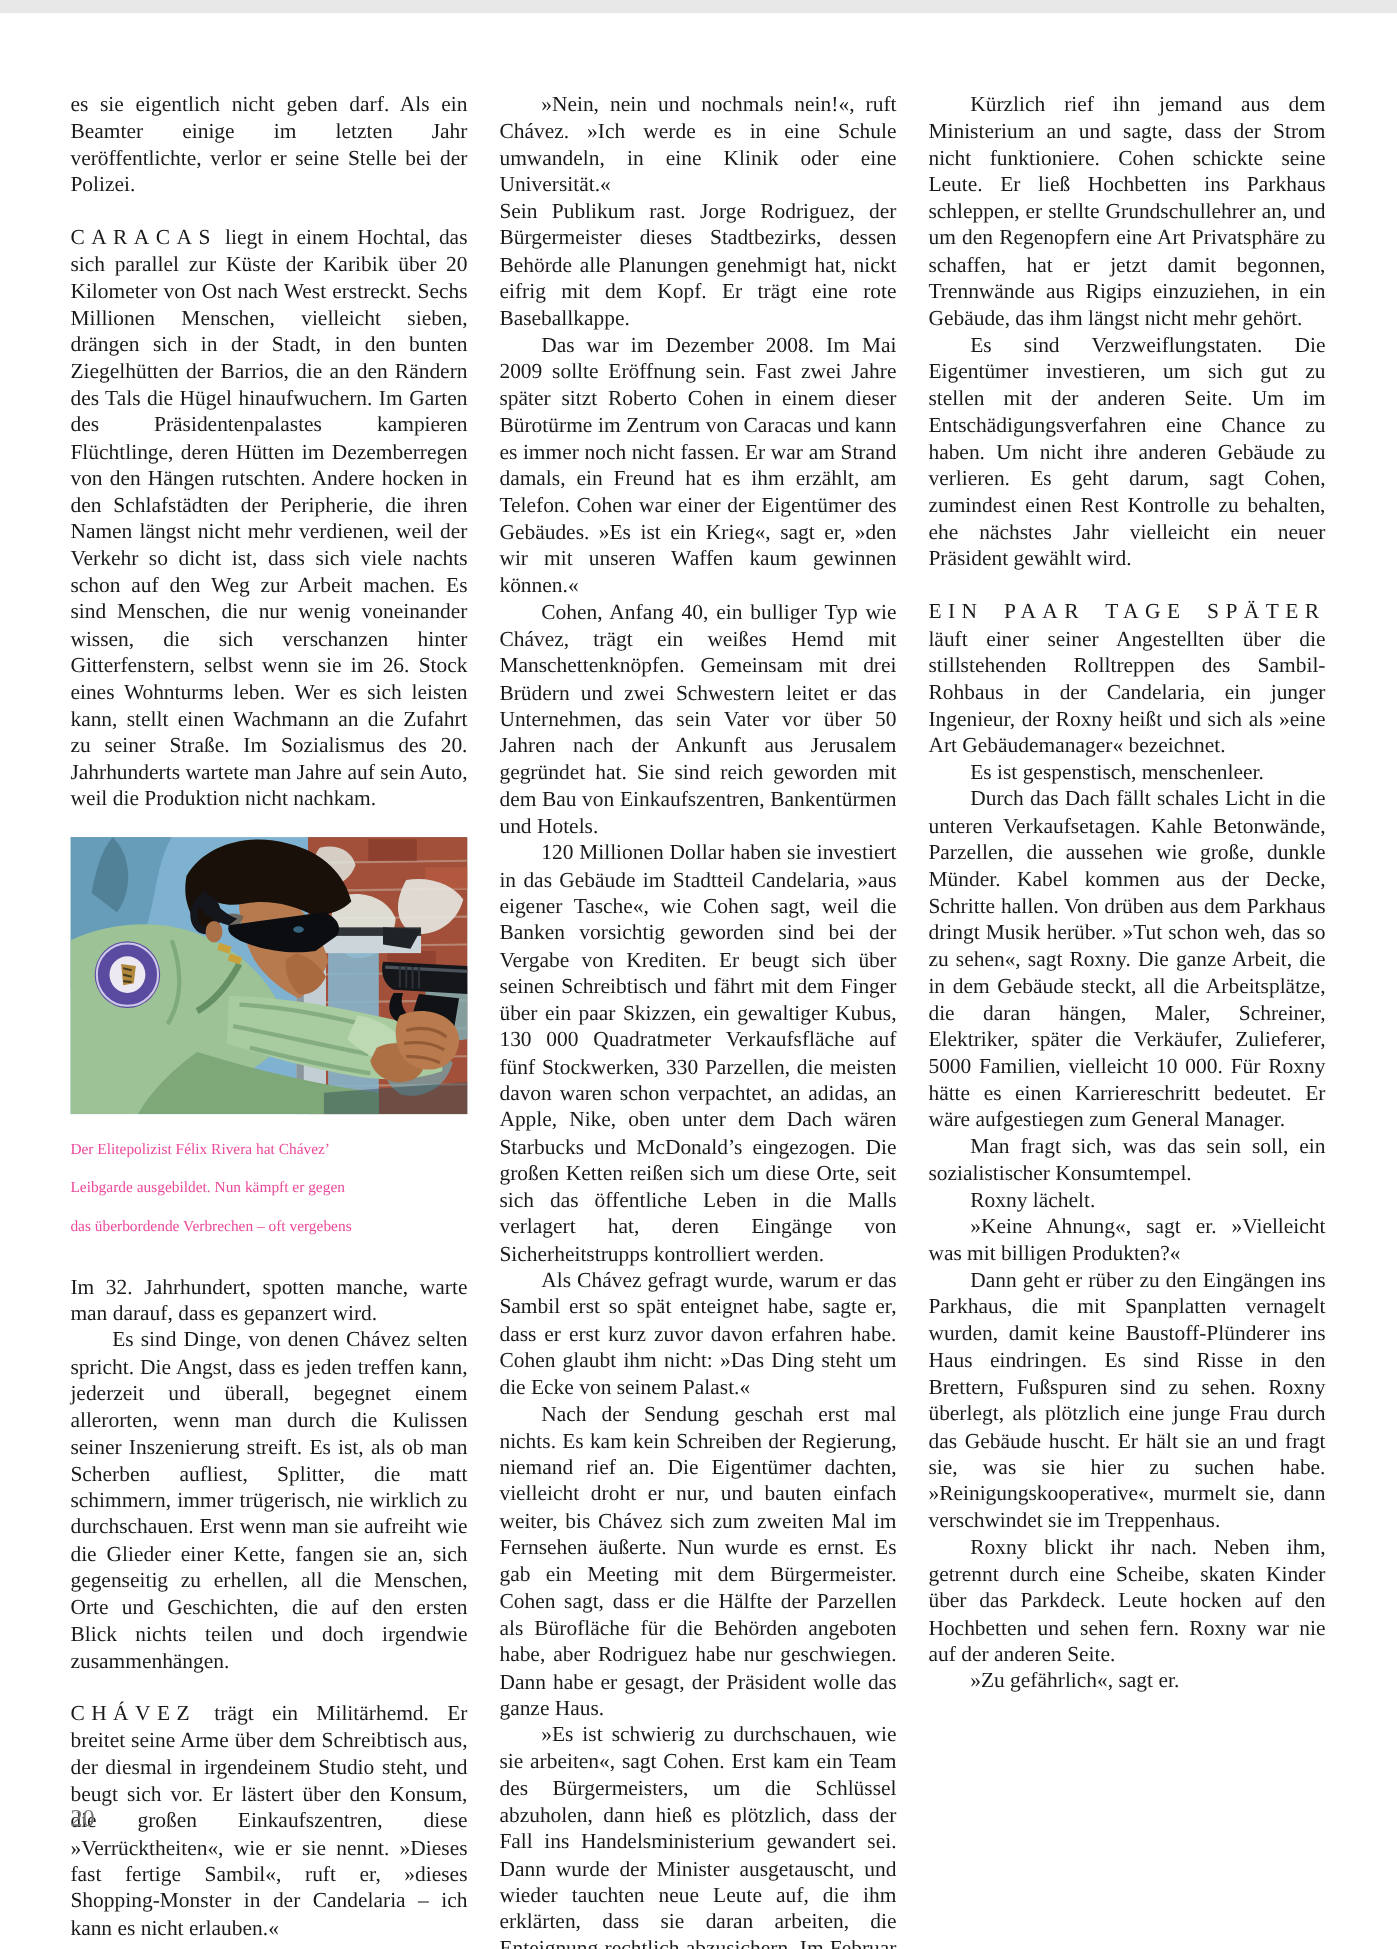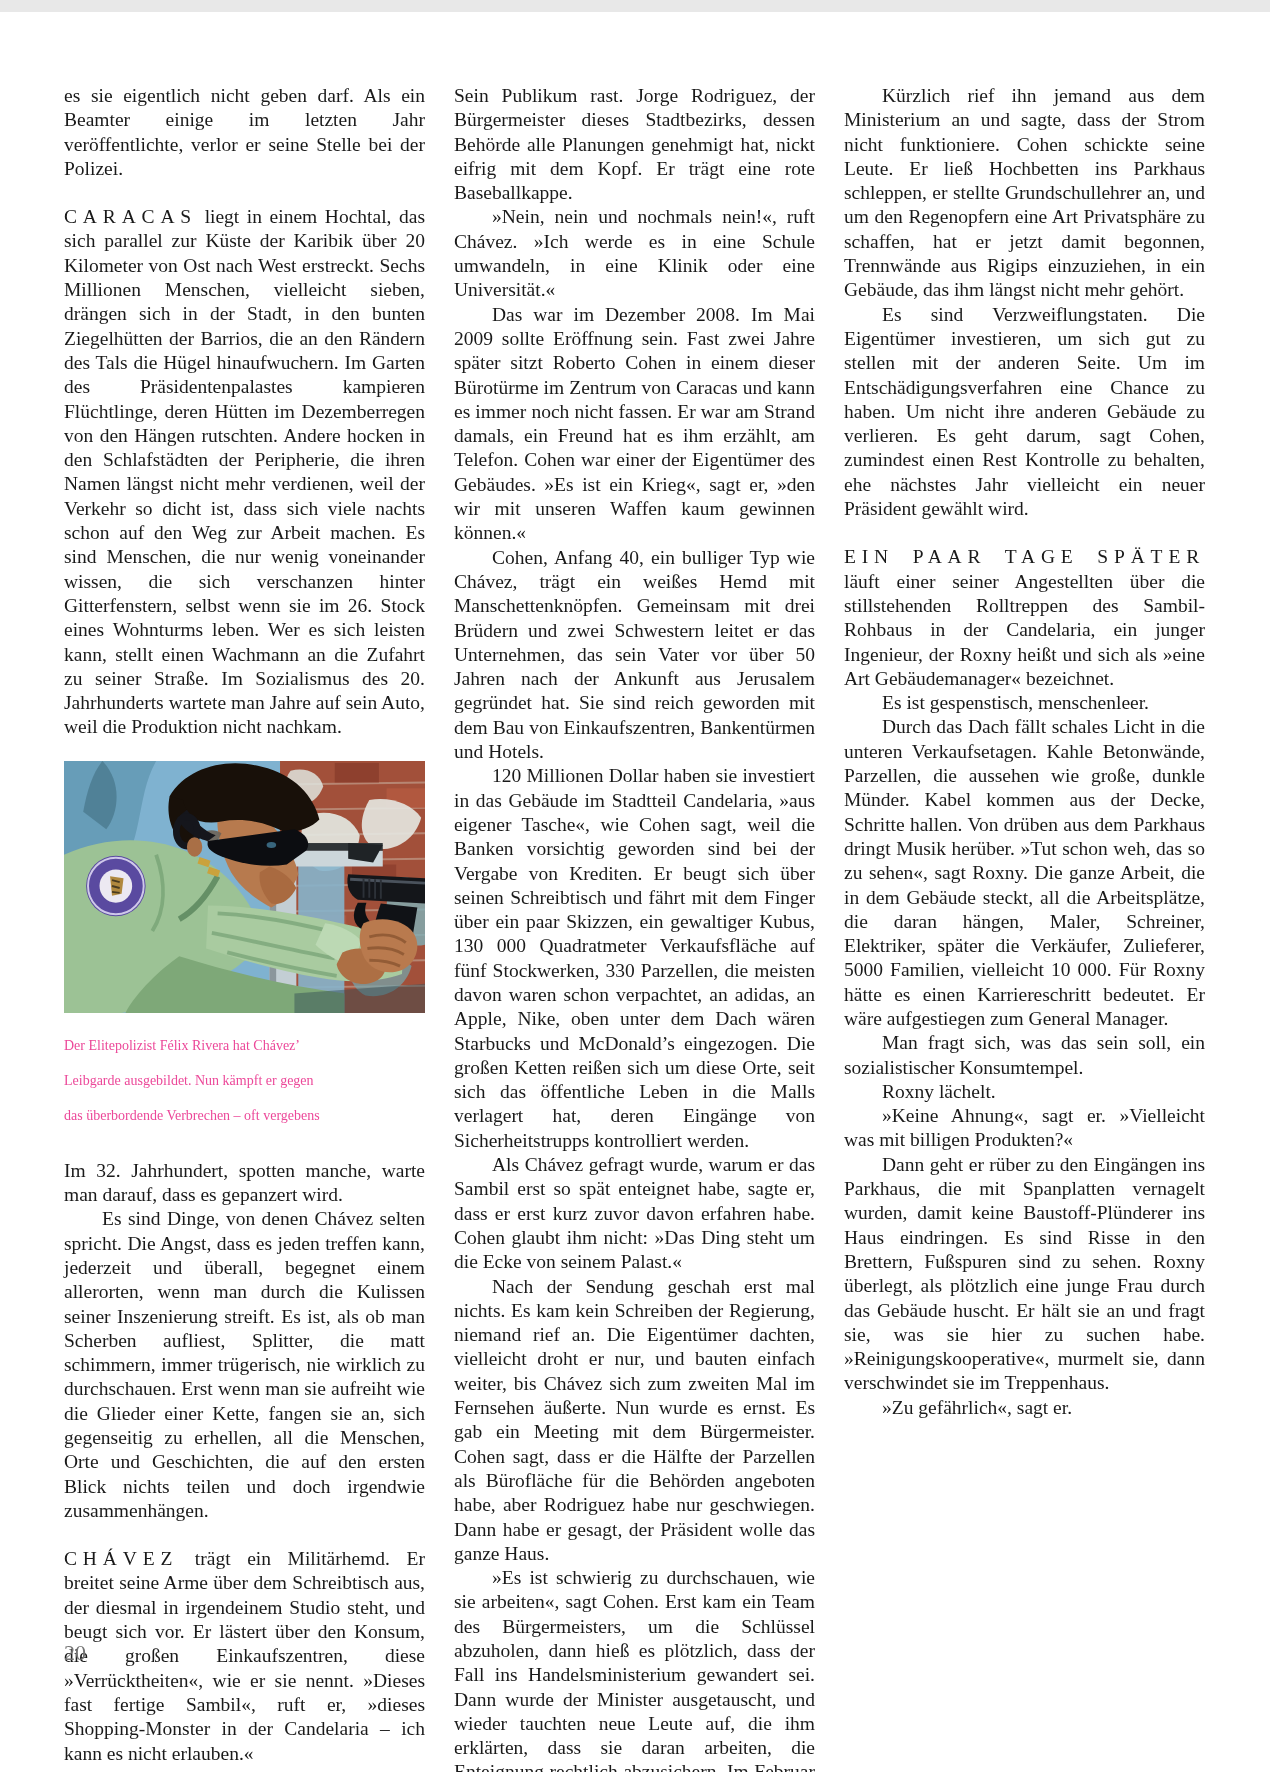--- a/index.html
+++ b/index.html
@@ -132,40 +132,41 @@
         <div class="cap-line">Leibgarde ausgebildet. Nun kämpft er gegen</div>
         <div class="cap-line">das überbordende Verbrechen – oft vergebens</div>
       </div>
 
       <p class="para">Im 32. Jahrhundert, spotten manche, warte man darauf, dass es gepanzert wird.</p>
       <p class="para indent">Es sind Dinge, von denen Chávez selten spricht. Die Angst, dass es jeden treffen kann, jederzeit und überall, begegnet einem allerorten, wenn man durch die Kulissen seiner Inszenierung streift. Es ist, als ob man Scherben aufliest, Splitter, die matt schimmern, immer trügerisch, nie wirklich zu durchschauen. Erst wenn man sie aufreiht wie die Glieder einer Kette, fangen sie an, sich gegenseitig zu erhellen, all die Menschen, Orte und Geschichten, die auf den ersten Blick nichts teilen und doch irgendwie zusammenhängen.</p>
       <p class="para gap-before"><span class="opener">CHÁVEZ</span><span> trägt ein Militärhemd. Er breitet seine Arme über dem Schreibtisch aus, der diesmal in irgendeinem Studio steht, und beugt sich vor. Er lästert über den Konsum, die großen Einkaufszentren, diese »Verrücktheiten«, wie er sie nennt. »Dieses fast fertige Sambil«, ruft er, »dieses Shopping-Monster in der Candelaria – ich kann es nicht erlauben.«</span></p>
     </div>
 
     <div class="col">
+      <p class="para indent">»Nein, nein und nochmals nein!«, ruft Chávez. »Ich werde es in eine Schule umwandeln, in eine Klinik oder eine Universität.«</p>
       <p class="para">Sein Publikum rast. Jorge Rodriguez, der Bürgermeister dieses Stadtbezirks, dessen Behörde alle Planungen genehmigt hat, nickt eifrig mit dem Kopf. Er trägt eine rote Baseballkappe.</p>
-      <p class="para indent">»Nein, nein und nochmals nein!«, ruft Chávez. »Ich werde es in eine Schule umwandeln, in eine Klinik oder eine Universität.«</p>
       <p class="para indent">Das war im Dezember 2008. Im Mai 2009 sollte Eröffnung sein. Fast zwei Jahre später sitzt Roberto Cohen in einem dieser Bürotürme im Zentrum von Caracas und kann es immer noch nicht fassen. Er war am Strand damals, ein Freund hat es ihm erzählt, am Telefon. Cohen war einer der Eigentümer des Gebäudes. »Es ist ein Krieg«, sagt er, »den wir mit unseren Waffen kaum gewinnen können.«</p>
       <p class="para indent">Cohen, Anfang 40, ein bulliger Typ wie Chávez, trägt ein weißes Hemd mit Manschettenknöpfen. Gemeinsam mit drei Brüdern und zwei Schwestern leitet er das Unternehmen, das sein Vater vor über 50 Jahren nach der Ankunft aus Jerusalem gegründet hat. Sie sind reich geworden mit dem Bau von Einkaufszentren, Bankentürmen und Hotels.</p>
       <p class="para indent">120 Millionen Dollar haben sie investiert in das Gebäude im Stadtteil Candelaria, »aus eigener Tasche«, wie Cohen sagt, weil die Banken vorsichtig geworden sind bei der Vergabe von Krediten. Er beugt sich über seinen Schreibtisch und fährt mit dem Finger über ein paar Skizzen, ein gewaltiger Kubus, 130 000 Quadratmeter Verkaufsfläche auf fünf Stockwerken, 330 Parzellen, die meisten davon waren schon verpachtet, an adidas, an Apple, Nike, oben unter dem Dach wären Starbucks und McDonald’s eingezogen. Die großen Ketten reißen sich um diese Orte, seit sich das öffentliche Leben in die Malls verlagert hat, deren Eingänge von Sicherheitstrupps kontrolliert werden.</p>
       <p class="para indent">Als Chávez gefragt wurde, warum er das Sambil erst so spät enteignet habe, sagte er, dass er erst kurz zuvor davon erfahren habe. Cohen glaubt ihm nicht: »Das Ding steht um die Ecke von seinem Palast.«</p>
       <p class="para indent">Nach der Sendung geschah erst mal nichts. Es kam kein Schreiben der Regierung, niemand rief an. Die Eigentümer dachten, vielleicht droht er nur, und bauten einfach weiter, bis Chávez sich zum zweiten Mal im Fernsehen äußerte. Nun wurde es ernst. Es gab ein Meeting mit dem Bürgermeister. Cohen sagt, dass er die Hälfte der Parzellen als Bürofläche für die Behörden angeboten habe, aber Rodriguez habe nur geschwiegen. Dann habe er gesagt, der Präsident wolle das ganze Haus.</p>
       <p class="para indent">»Es ist schwierig zu durchschauen, wie sie arbeiten«, sagt Cohen. Erst kam ein Team des Bürgermeisters, um die Schlüssel abzuholen, dann hieß es plötzlich, dass der Fall ins Handelsministerium gewandert sei. Dann wurde der Minister ausgetauscht, und wieder tauchten neue Leute auf, die ihm erklärten, dass sie daran arbeiten, die Enteignung rechtlich abzusichern. Im Februar 2010, als es so weit war, plante Chávez um. Er wollte nun, dass ein sozialistisches Geschäftszentrum ins</p>
     </div>
 
     <div class="col">
       <p class="para indent">Kürzlich rief ihn jemand aus dem Ministerium an und sagte, dass der Strom nicht funktioniere. Cohen schickte seine Leute. Er ließ Hochbetten ins Parkhaus schleppen, er stellte Grundschullehrer an, und um den Regenopfern eine Art Privatsphäre zu schaffen, hat er jetzt damit begonnen, Trennwände aus Rigips einzuziehen, in ein Gebäude, das ihm längst nicht mehr gehört.</p>
       <p class="para indent">Es sind Verzweiflungstaten. Die Eigentümer investieren, um sich gut zu stellen mit der anderen Seite. Um im Entschädigungsverfahren eine Chance zu haben. Um nicht ihre anderen Gebäude zu verlieren. Es geht darum, sagt Cohen, zumindest einen Rest Kontrolle zu behalten, ehe nächstes Jahr vielleicht ein neuer Präsident gewählt wird.</p>
       <p class="para gap-before"><span class="opener">EIN PAAR TAGE SPÄTER</span><span> läuft einer seiner Angestellten über die stillstehenden Rolltreppen des Sambil-Rohbaus in der Candelaria, ein junger Ingenieur, der Roxny heißt und sich als »eine Art Gebäudemanager« bezeichnet.</span></p>
       <p class="para indent">Es ist gespenstisch, menschenleer.</p>
       <p class="para indent">Durch das Dach fällt schales Licht in die unteren Verkaufsetagen. Kahle Betonwände, Parzellen, die aussehen wie große, dunkle Münder. Kabel kommen aus der Decke, Schritte hallen. Von drüben aus dem Parkhaus dringt Musik herüber. »Tut schon weh, das so zu sehen«, sagt Roxny. Die ganze Arbeit, die in dem Gebäude steckt, all die Arbeitsplätze, die daran hängen, Maler, Schreiner, Elektriker, später die Verkäufer, Zulieferer, 5000 Familien, vielleicht 10 000. Für Roxny hätte es einen Karriereschritt bedeutet. Er wäre aufgestiegen zum General Manager.</p>
       <p class="para indent">Man fragt sich, was das sein soll, ein sozialistischer Konsumtempel.</p>
       <p class="para indent">Roxny lächelt.</p>
       <p class="para indent">»Keine Ahnung«, sagt er. »Vielleicht was mit billigen Produkten?«</p>
       <p class="para indent">Dann geht er rüber zu den Eingängen ins Parkhaus, die mit Spanplatten vernagelt wurden, damit keine Baustoff-Plünderer ins Haus eindringen. Es sind Risse in den Brettern, Fußspuren sind zu sehen. Roxny überlegt, als plötzlich eine junge Frau durch das Gebäude huscht. Er hält sie an und fragt sie, was sie hier zu suchen habe. »Reinigungskooperative«, murmelt sie, dann verschwindet sie im Treppenhaus.</p>
+      <p class="para indent">Roxny blickt ihr nach. Neben ihm, getrennt durch eine Scheibe, skaten Kinder über das Parkdeck. Leute hocken auf den Hochbetten und sehen fern. Roxny war nie auf der anderen Seite.</p>
       <p class="para indent">»Zu gefährlich«, sagt er.</p>
     </div>
 
   </div>
 
   <div class="page-number">20</div>
   <div class="bottom-bar"></div>
 </div>
 
 </body></html>

